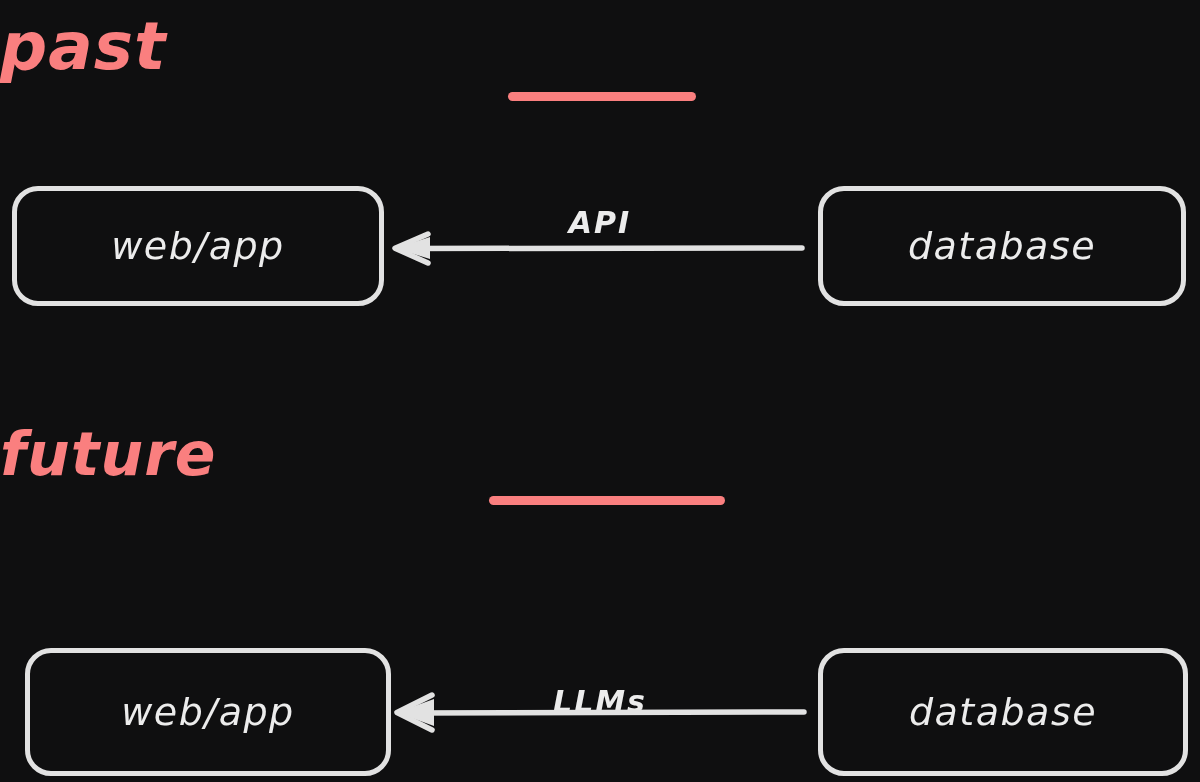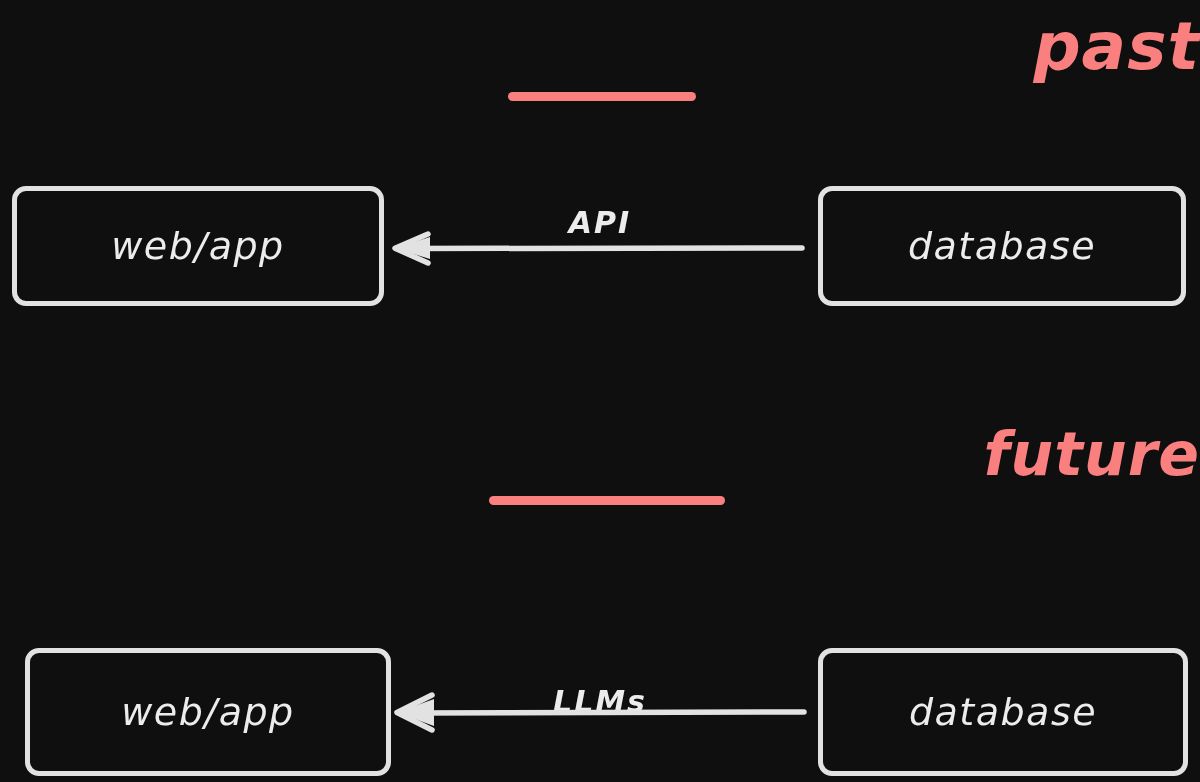--- a/index.html
+++ b/index.html
@@ -19,21 +19,21 @@
     width: 1200px;
     height: 782px;
     background: #0f0f10;
   }
 
   
   .section-title {
     position: absolute;
     left: 0;
     width: 1200px;
-    text-align: right;
+    text-align: left;
     color: #fa7f7f;
     font-family: "DejaVu Sans", sans-serif;
     font-weight: bold;
     font-style: italic;
     letter-spacing: 1px;
     line-height: 1;
     white-space: nowrap;
   }
   .title-past   { top: 14px;  font-size: 66px; }
   .title-future { top: 424px; font-size: 60px; }
@@ -45,21 +45,21 @@
     background: #fa7f7f;
   }
   .ul-past   { top: 92px;  left: 508px; width: 188px; }
   .ul-future { top: 496px; left: 489px; width: 236px; }
 
   
   .node {
     position: absolute;
     box-sizing: border-box;
     border: 5px solid #e2e2e2;
-    border-radius: 14px;
+    border-radius: 26px;
     background: #0f0f10;
     display: flex;
     align-items: center;
     justify-content: center;
   }
   .node-label {
     color: #ececec;
     font-family: "DejaVu Sans", sans-serif;
     font-size: 38px;
     font-style: italic;

